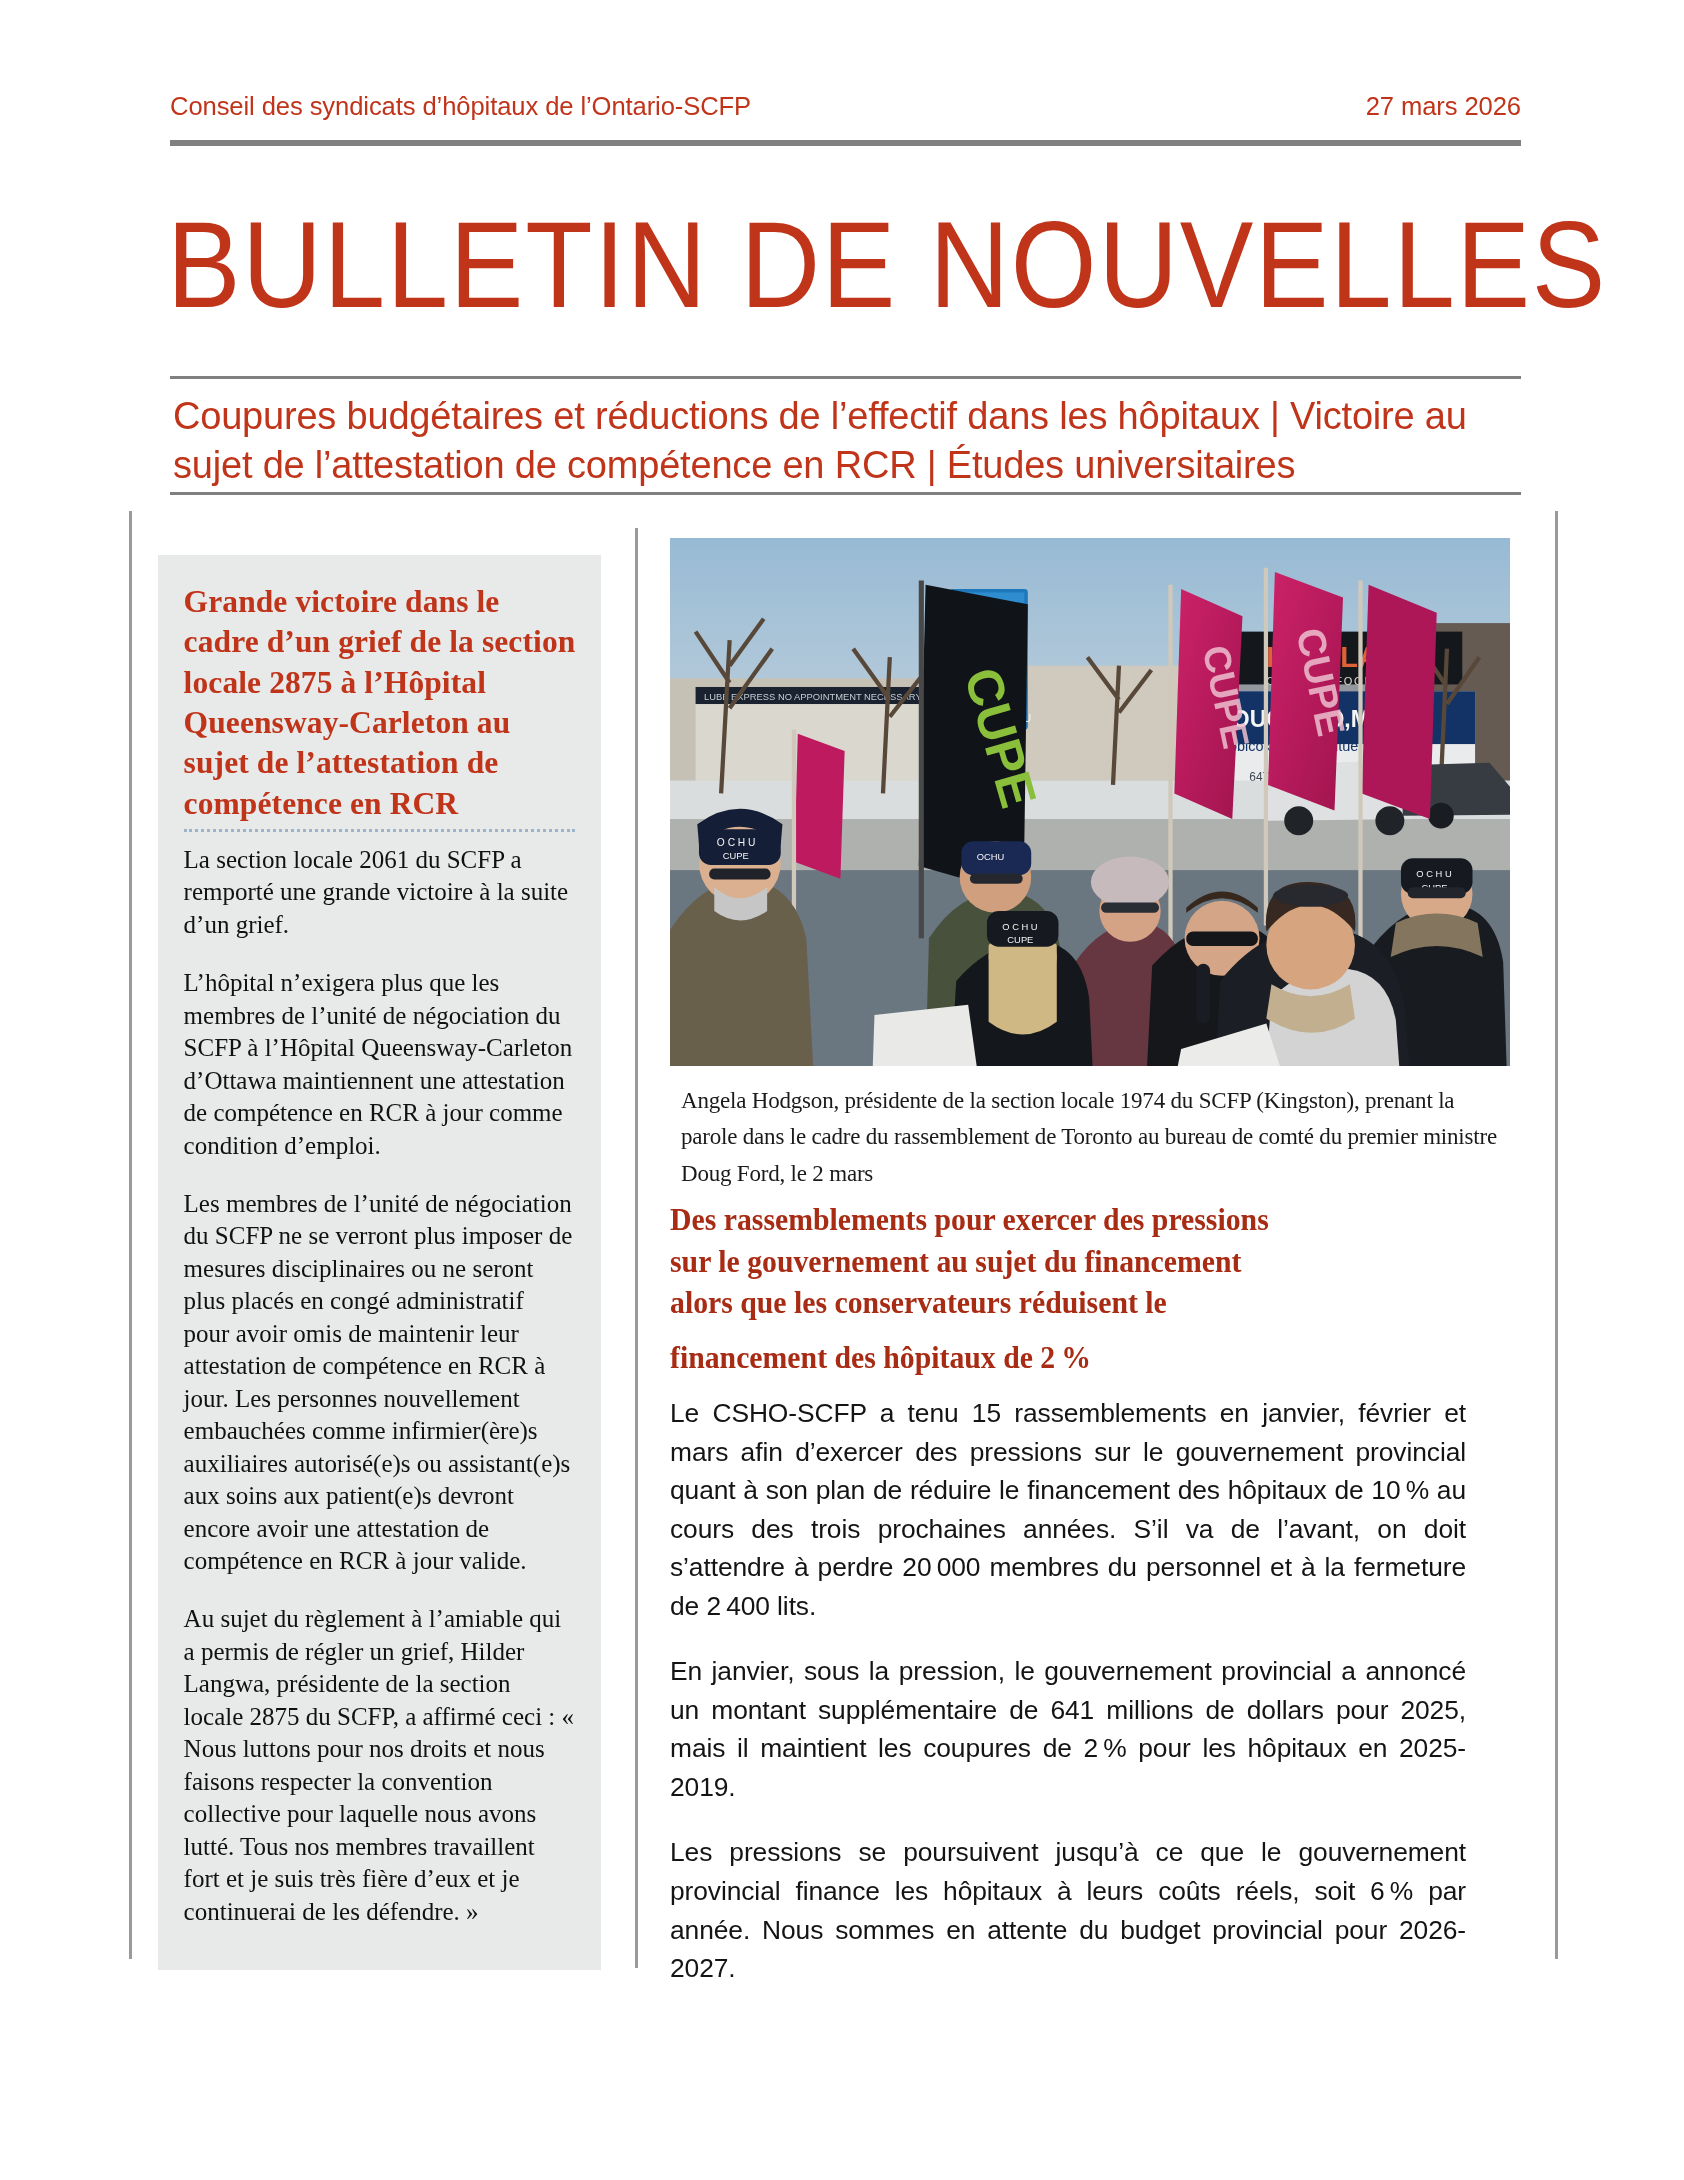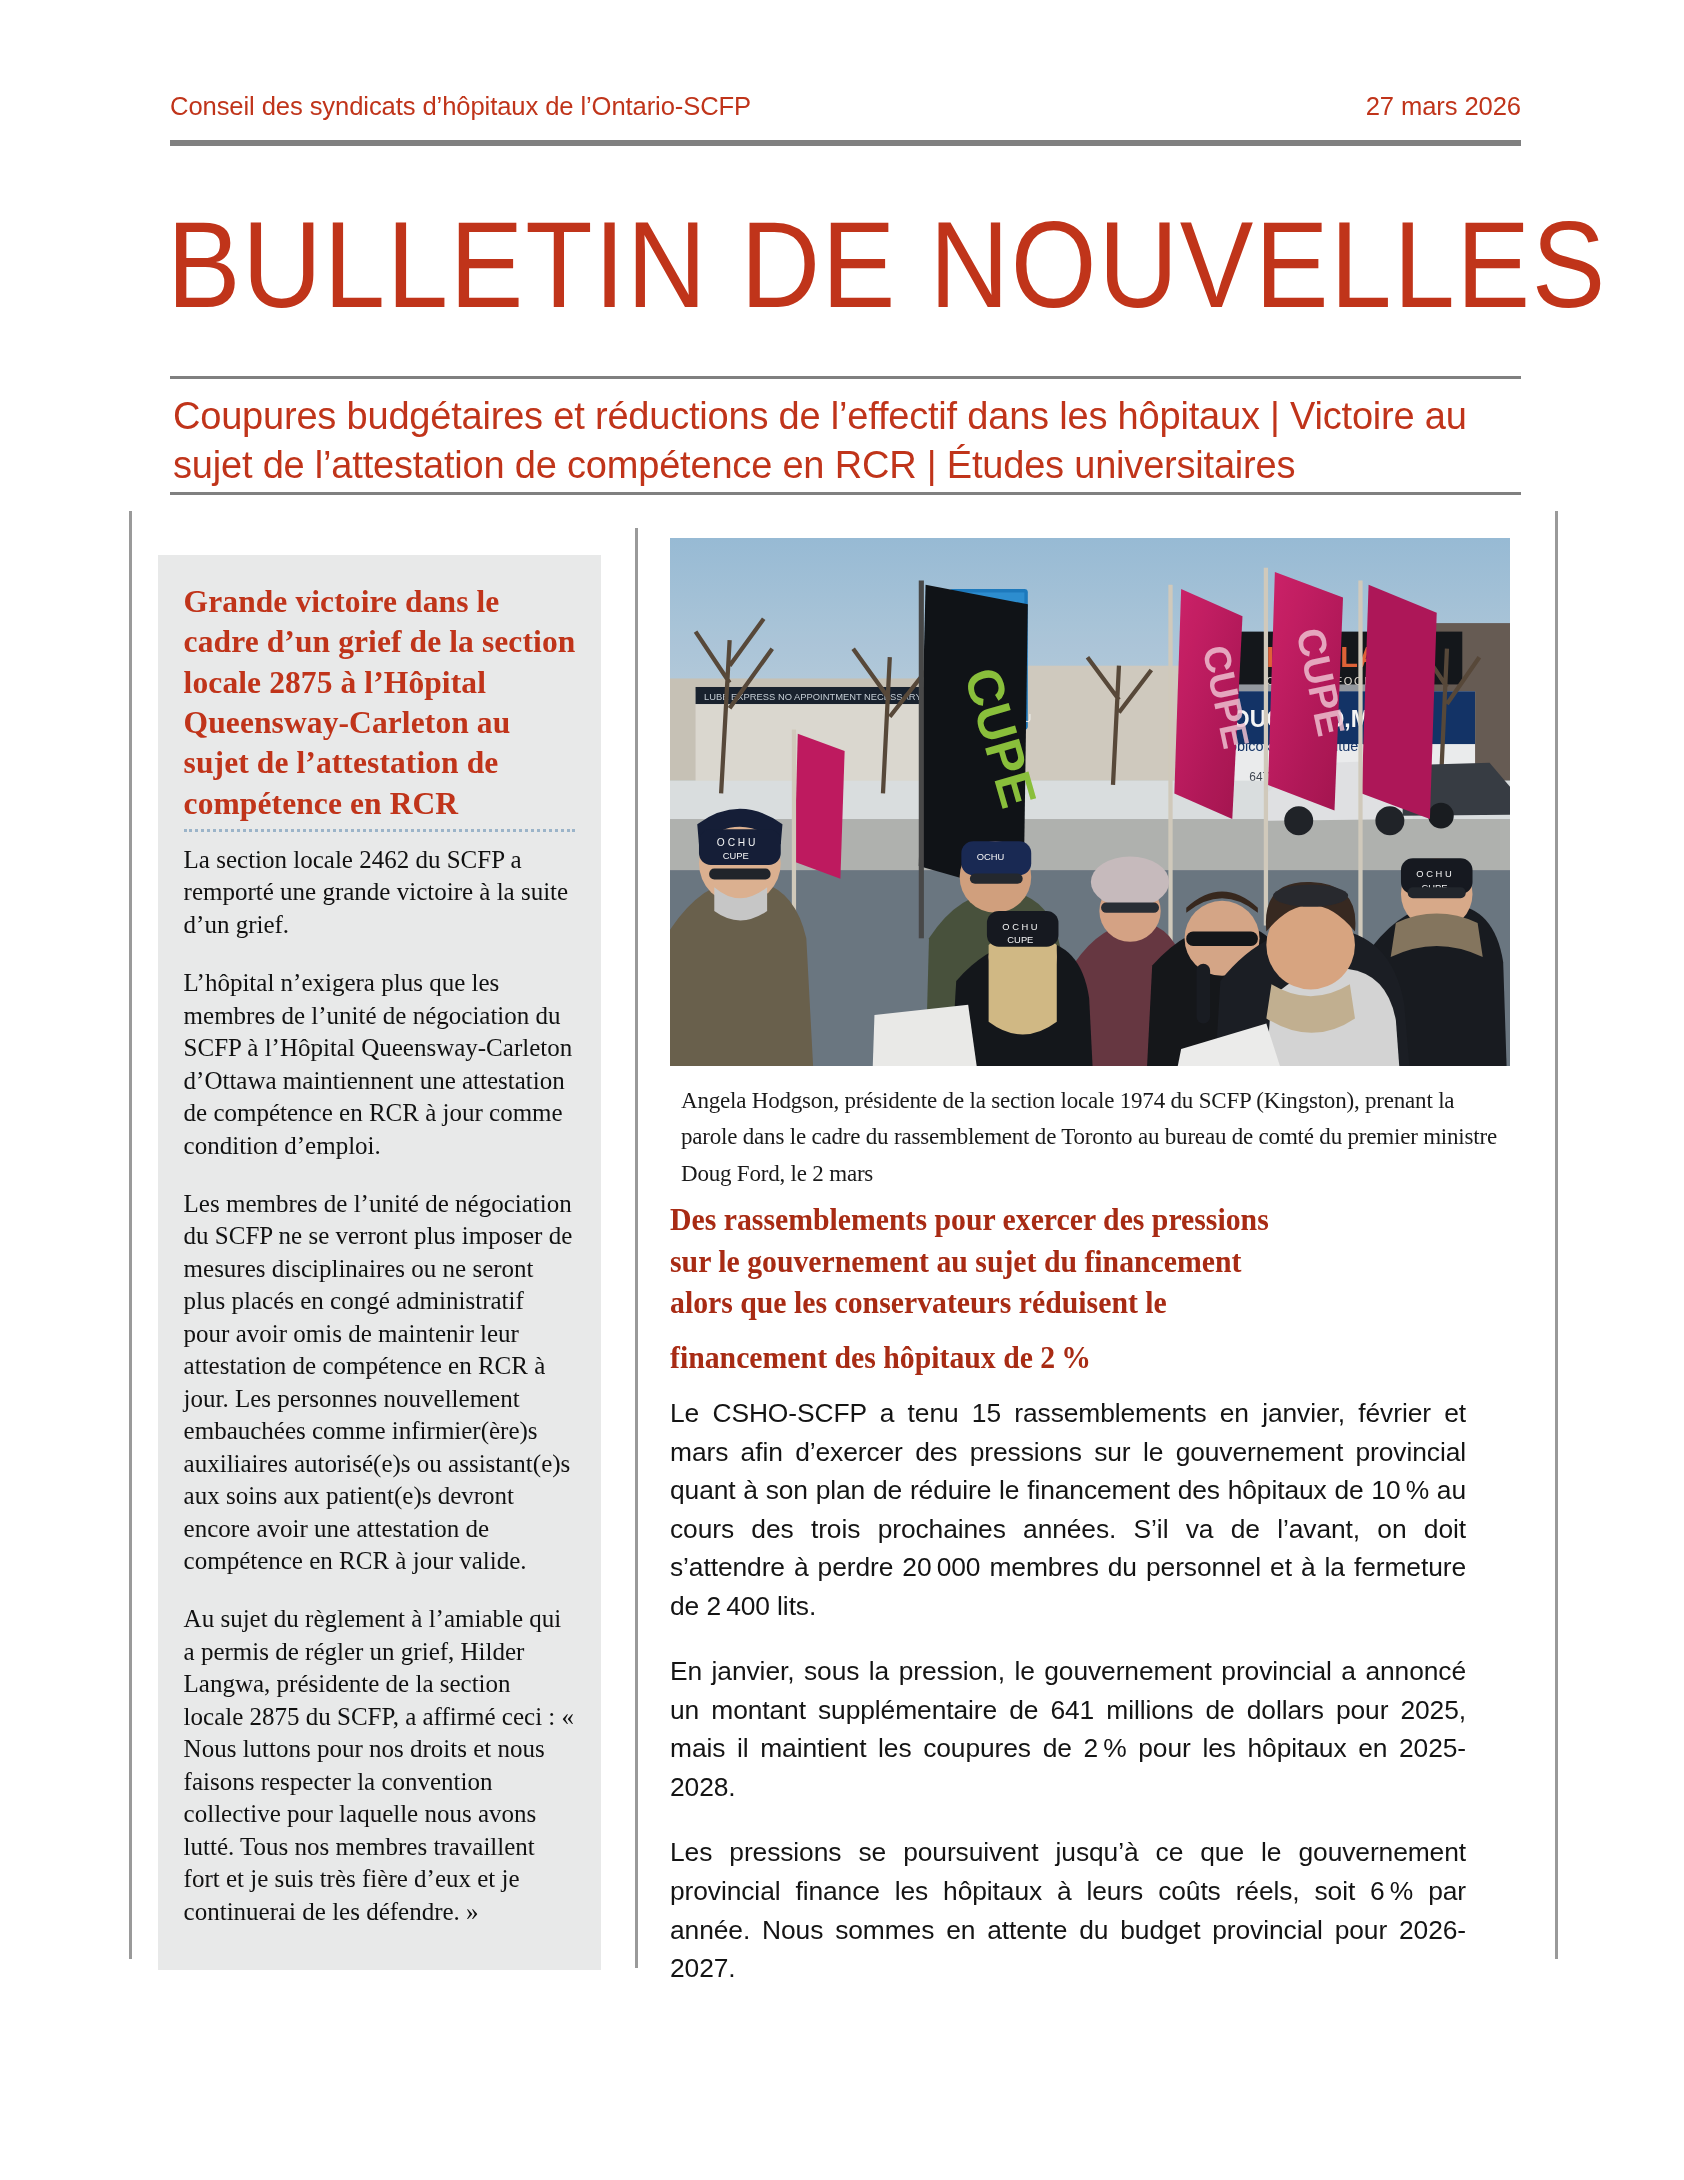--- a/index.html
+++ b/index.html
@@ -216,21 +216,21 @@
 
   <div class="rule-thin" style="top:492px;"></div>
 
   <div class="vline" style="left:129px; top:511px; height:1448px;"></div>
   <div class="vline" style="left:635px; top:528px; height:1440px;"></div>
   <div class="vline" style="left:1555px; top:511px; height:1448px;"></div>
 
   <div class="sidebar">
     <h2 class="sidebar-head">Grande victoire dans le cadre d’un grief de la section locale 2875 à l’Hôpital Queensway-Carleton au sujet de l’attestation de compétence en RCR</h2>
     <div class="dotted-rule"></div>
-    <p class="sidebar-p">La section locale 2462 du SCFP a remporté une grande victoire à la suite d’un grief.</p>
+    <p class="sidebar-p">La section locale 2061 du SCFP a remporté une grande victoire à la suite d’un grief.</p>
     <p class="sidebar-p">L’hôpital n’exigera plus que les membres de l’unité de négociation du SCFP à l’Hôpital Queensway-Carleton d’Ottawa maintiennent une attestation de compétence en RCR à jour comme condition d’emploi.</p>
     <p class="sidebar-p">Les membres de l’unité de négociation du SCFP ne se verront plus imposer de mesures disciplinaires ou ne seront plus placés en congé administratif pour avoir omis de maintenir leur attestation de compétence en RCR à jour. Les personnes nouvellement embauchées comme infirmier(ère)s auxiliaires autorisé(e)s ou assistant(e)s aux soins aux patient(e)s devront encore avoir une attestation de compétence en RCR à jour valide.</p>
     <p class="sidebar-p">Au sujet du règlement à l’amiable qui a permis de régler un grief, Hilder Langwa, présidente de la section locale 2875 du SCFP, a affirmé ceci : « Nous luttons pour nos droits et nous faisons respecter la convention collective pour laquelle nous avons lutté. Tous nos membres travaillent fort et je suis très fière d’eux et je continuerai de les défendre. »</p>
   </div>
 
   <div class="photo">
     <svg viewBox="0 0 986 620" preserveAspectRatio="xMidYMid slice">
       <defs>
         <linearGradient id="sky" x1="0" y1="0" x2="0" y2="1">
           <stop offset="0%" stop-color="#9ec2dd"></stop>
@@ -373,19 +373,19 @@
 
   <div class="main-head">
     <span>Des rassemblements pour exercer des pressions</span><br>
     <span>sur le gouvernement au sujet du financement</span><br>
     <span>alors que les conservateurs réduisent le</span>
     <span class="l4">financement des hôpitaux de 2 %</span>
   </div>
 
   <div class="main-body">
     <p>Le CSHO-SCFP a tenu 15 rassemblements en janvier, février et mars afin d’exercer des pressions sur le gouvernement provincial quant à son plan de réduire le financement des hôpitaux de 10 % au cours des trois prochaines années. S’il va de l’avant, on doit s’attendre à perdre 20 000 membres du personnel et à la fermeture de 2 400 lits.</p>
-    <p>En janvier, sous la pression, le gouvernement provincial a annoncé un montant supplémentaire de 641 millions de dollars pour 2025, mais il maintient les coupures de 2 % pour les hôpitaux en 2025-2028.</p>
+    <p>En janvier, sous la pression, le gouvernement provincial a annoncé un montant supplémentaire de 641 millions de dollars pour 2025, mais il maintient les coupures de 2 % pour les hôpitaux en 2025-2019.</p>
     <p>Les pressions se poursuivent jusqu’à ce que le gouvernement provincial finance les hôpitaux à leurs coûts réels, soit 6 % par année. Nous sommes en attente du budget provincial pour 2026-2027.</p>
   </div>
 
 
 </div>
 
 
 </body></html>

